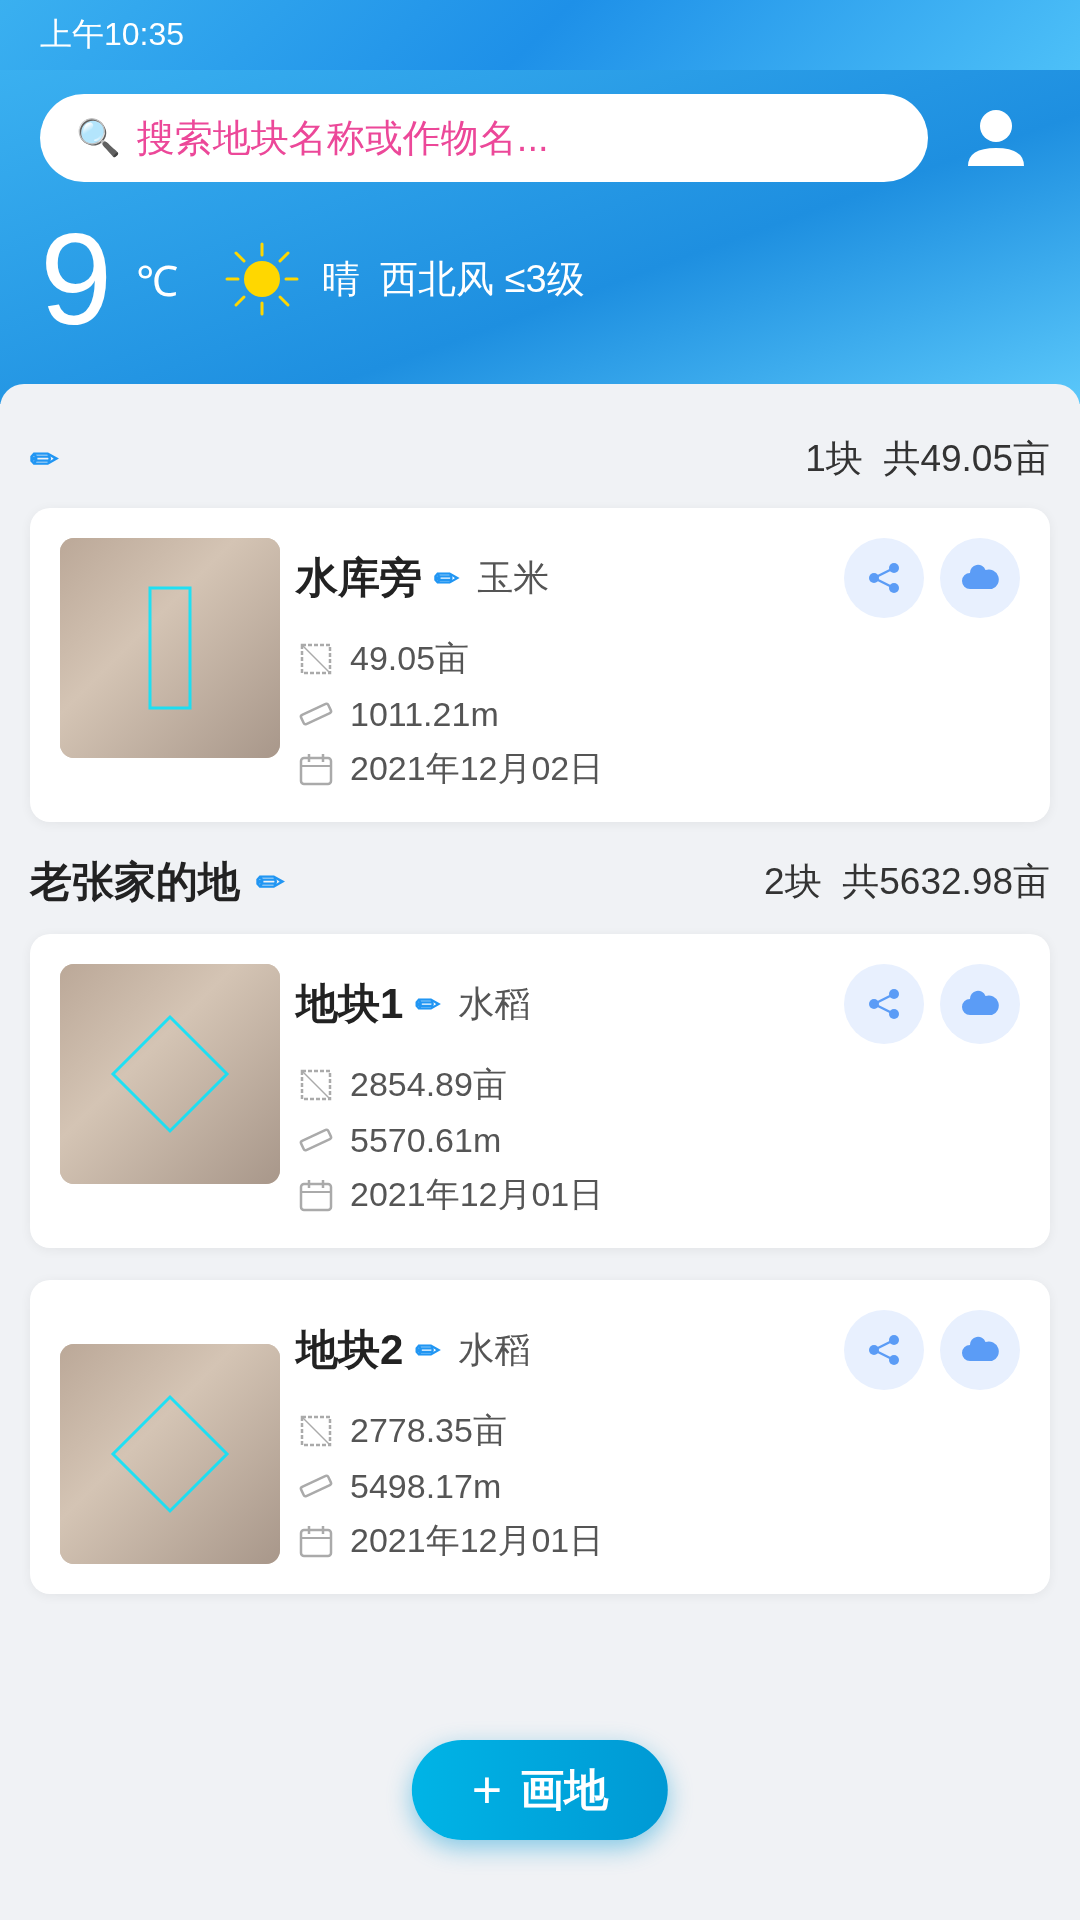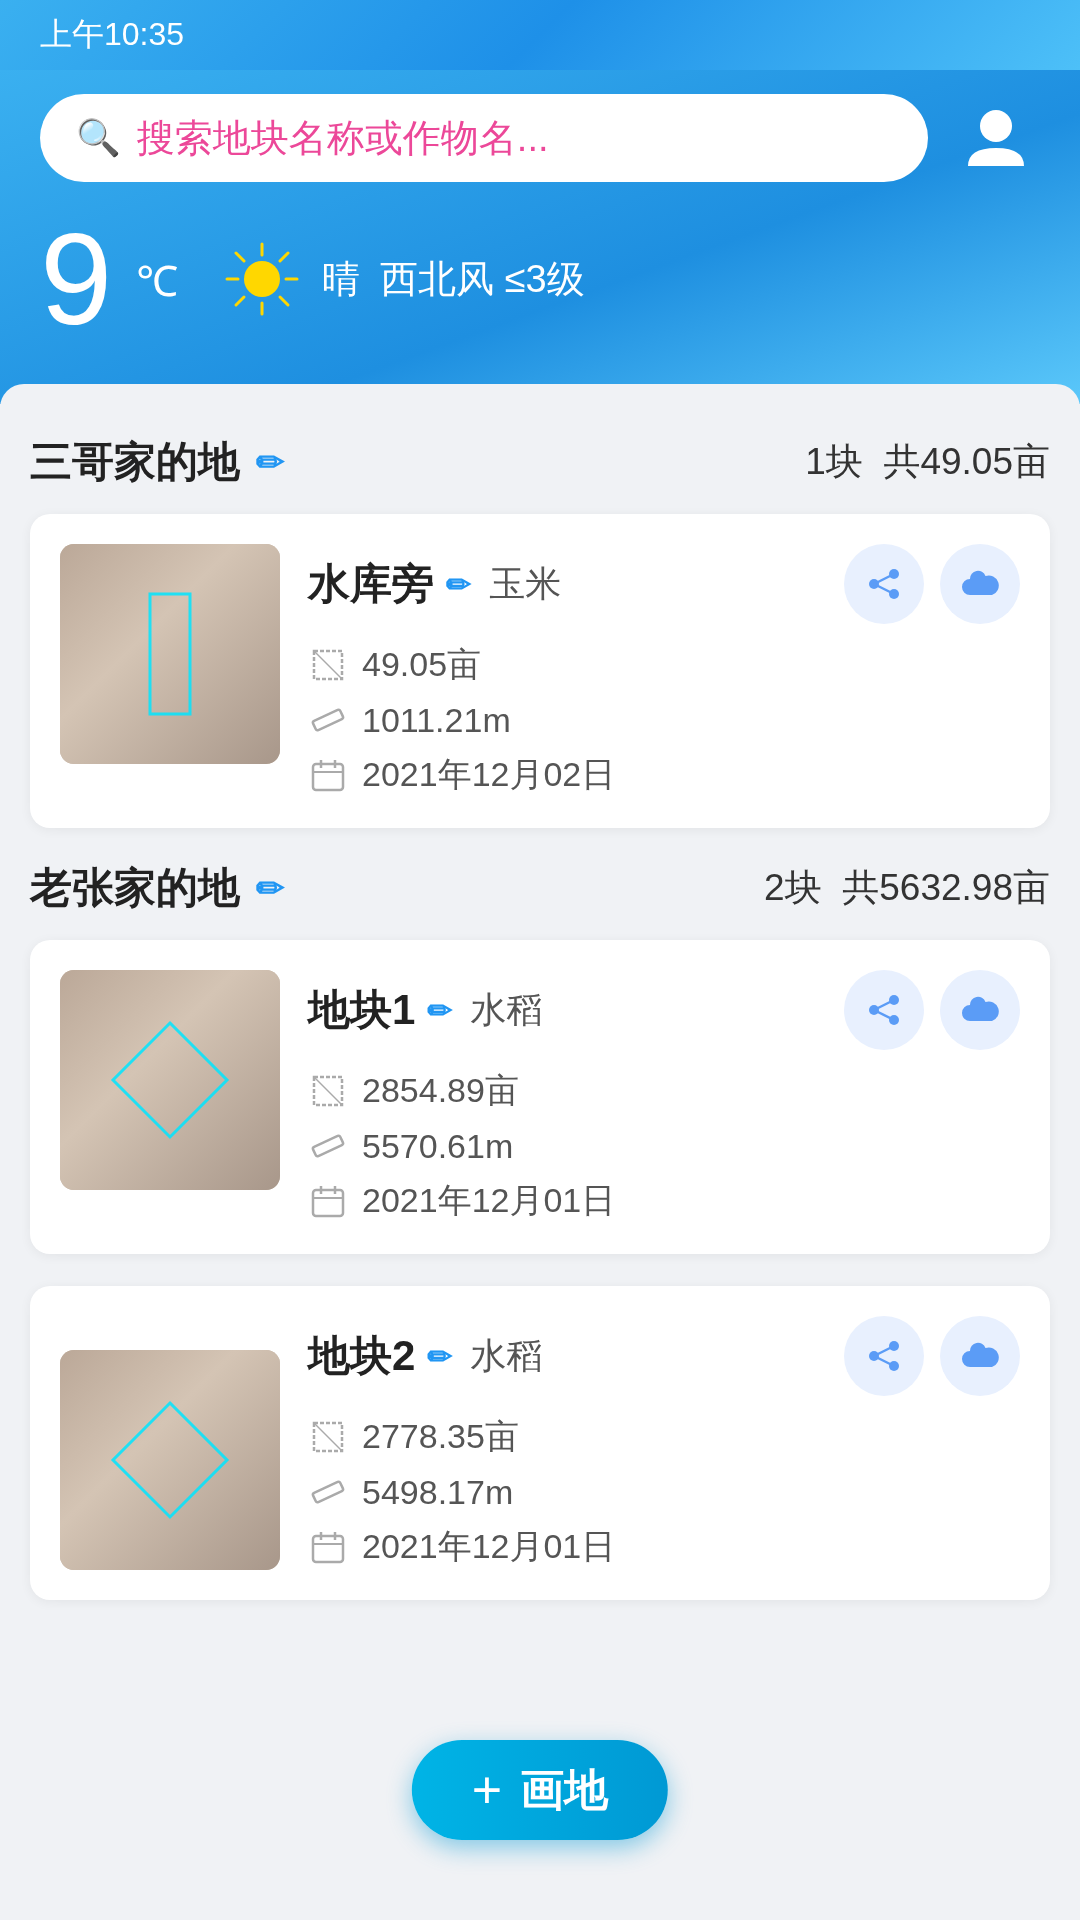--- a/index.html
+++ b/index.html
@@ -144,21 +144,21 @@
     }
 
     
     .field-card {
       background: white;
       border-radius: 20px;
       padding: 30px;
       margin-bottom: 32px;
       display: flex;
       align-items: flex-start;
-      gap: 28px;
+      gap: 16px;
       box-shadow: 0 2px 12px rgba(0,0,0,0.06);
     }
     .field-thumbnail {
       width: 220px;
       height: 220px;
       border-radius: 14px;
       background: #c8b8a8;
       flex-shrink: 0;
       position: relative;
       overflow: hidden;
@@ -308,21 +308,20 @@
       <span class="weather-text">晴</span>
       <span class="wind-text">西北风 ≤3级</span>
     </div>
   </div>
 </div>
 
 <div class="main-content">
 
   <div class="group-header">
     <div class="group-title">
-      <span>三哥家的地</span>
       <span class="edit-icon">✏</span>
     </div>
     <div class="group-stats">
       <span>1块</span>&nbsp;&nbsp;<span>共49.05亩</span>
     </div>
   </div>
 
   <div class="field-card">
     <div class="field-thumbnail">
       <div class="field-thumbnail-bg"></div>

